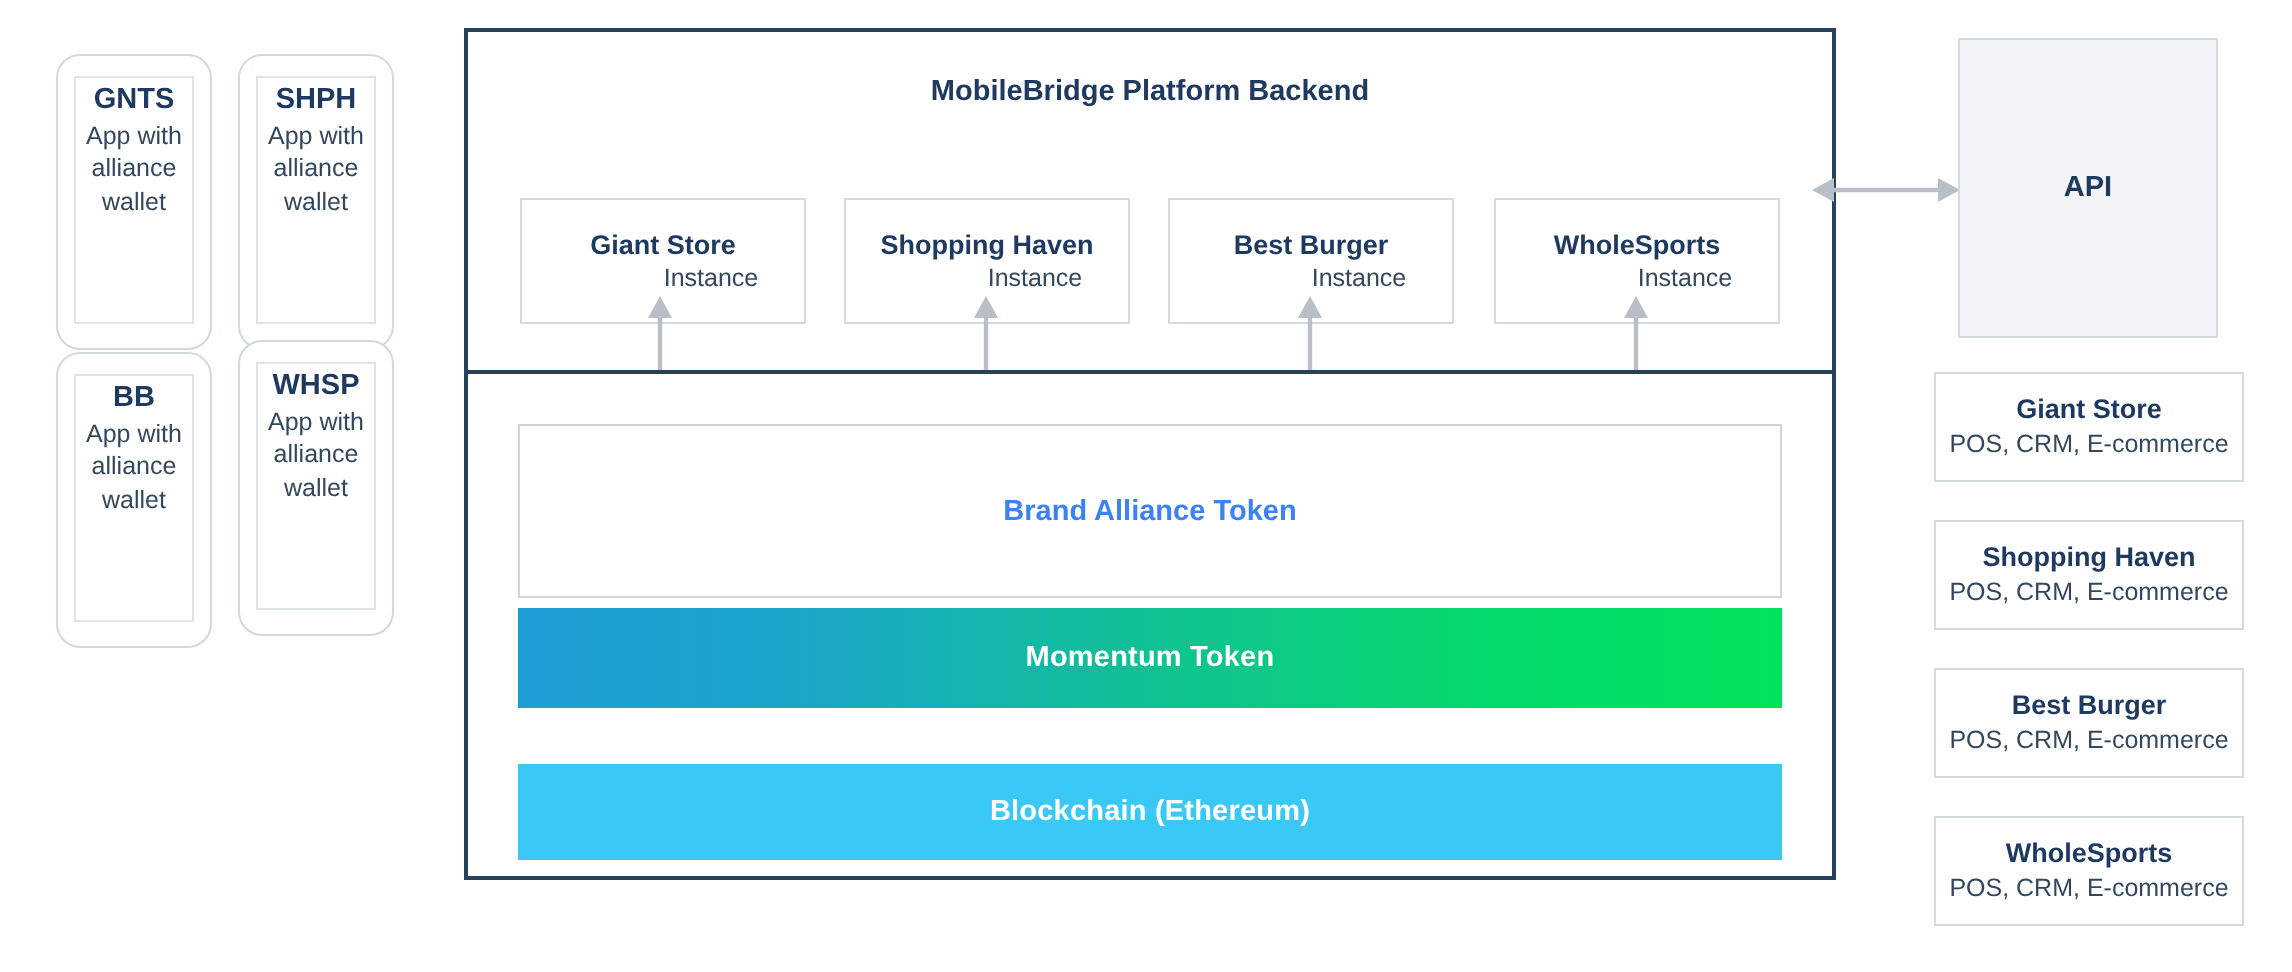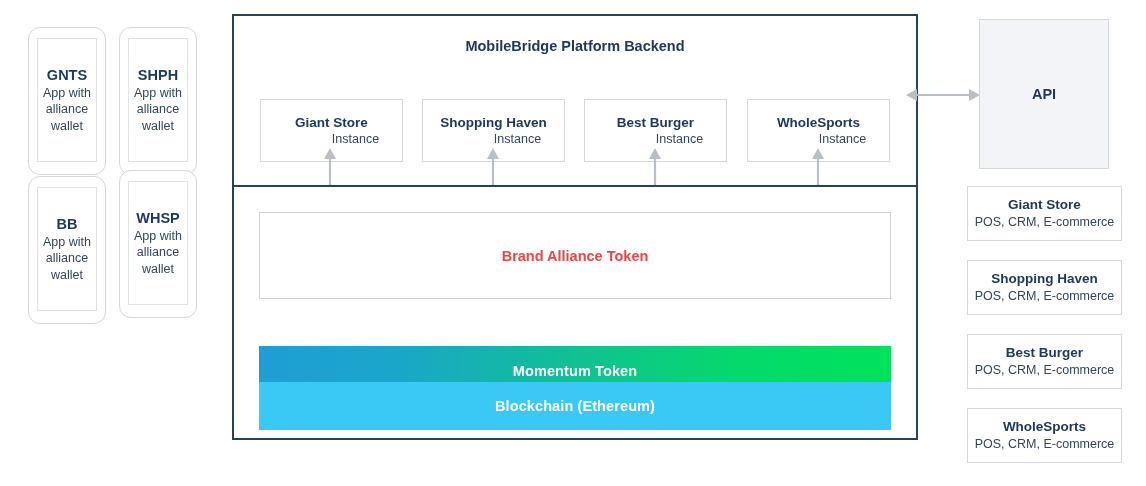--- a/index.html
+++ b/index.html
@@ -33,21 +33,21 @@
     position: absolute;
     left: 8px;
     right: 8px;
     top: 10px;
     bottom: 12px;
     border: 1px solid #dfe3e8;
     box-sizing: border-box;
     display: flex;
     flex-direction: column;
     align-items: center;
-    justify-content: center;
+    justify-content: flex-start;
     padding: 2px;
   }
   .phone-code {
     font-size: 14.5px;
     font-weight: bold;
     color: #1f3a60;
     line-height: 1.25;
     margin-bottom: 1px;
     text-align: center;
   }
@@ -136,36 +136,35 @@
     border: 1px solid #d0d4d9;
     background: #ffffff;
     box-sizing: border-box;
     display: flex;
     align-items: center;
     justify-content: center;
   }
   #bat-box .bar-label-dark {
     font-size: 14.5px;
     font-weight: bold;
-    color: #ef4444;
+    color: #3b82f6;
   }
 
   
   .bar {
     position: absolute;
     left: 259px;
     width: 632px;
     display: flex;
     align-items: center;
     justify-content: center;
   }
   #momentum-bar {
     top: 304px;
     height: 50px;
-    margin-top: 42px;
   }
   #blockchain-bar {
     top: 382px;
     height: 48px;
   }
   .bar-label {
     font-size: 14.5px;
     font-weight: bold;
     color: #ffffff;
     letter-spacing: 0.1px;

